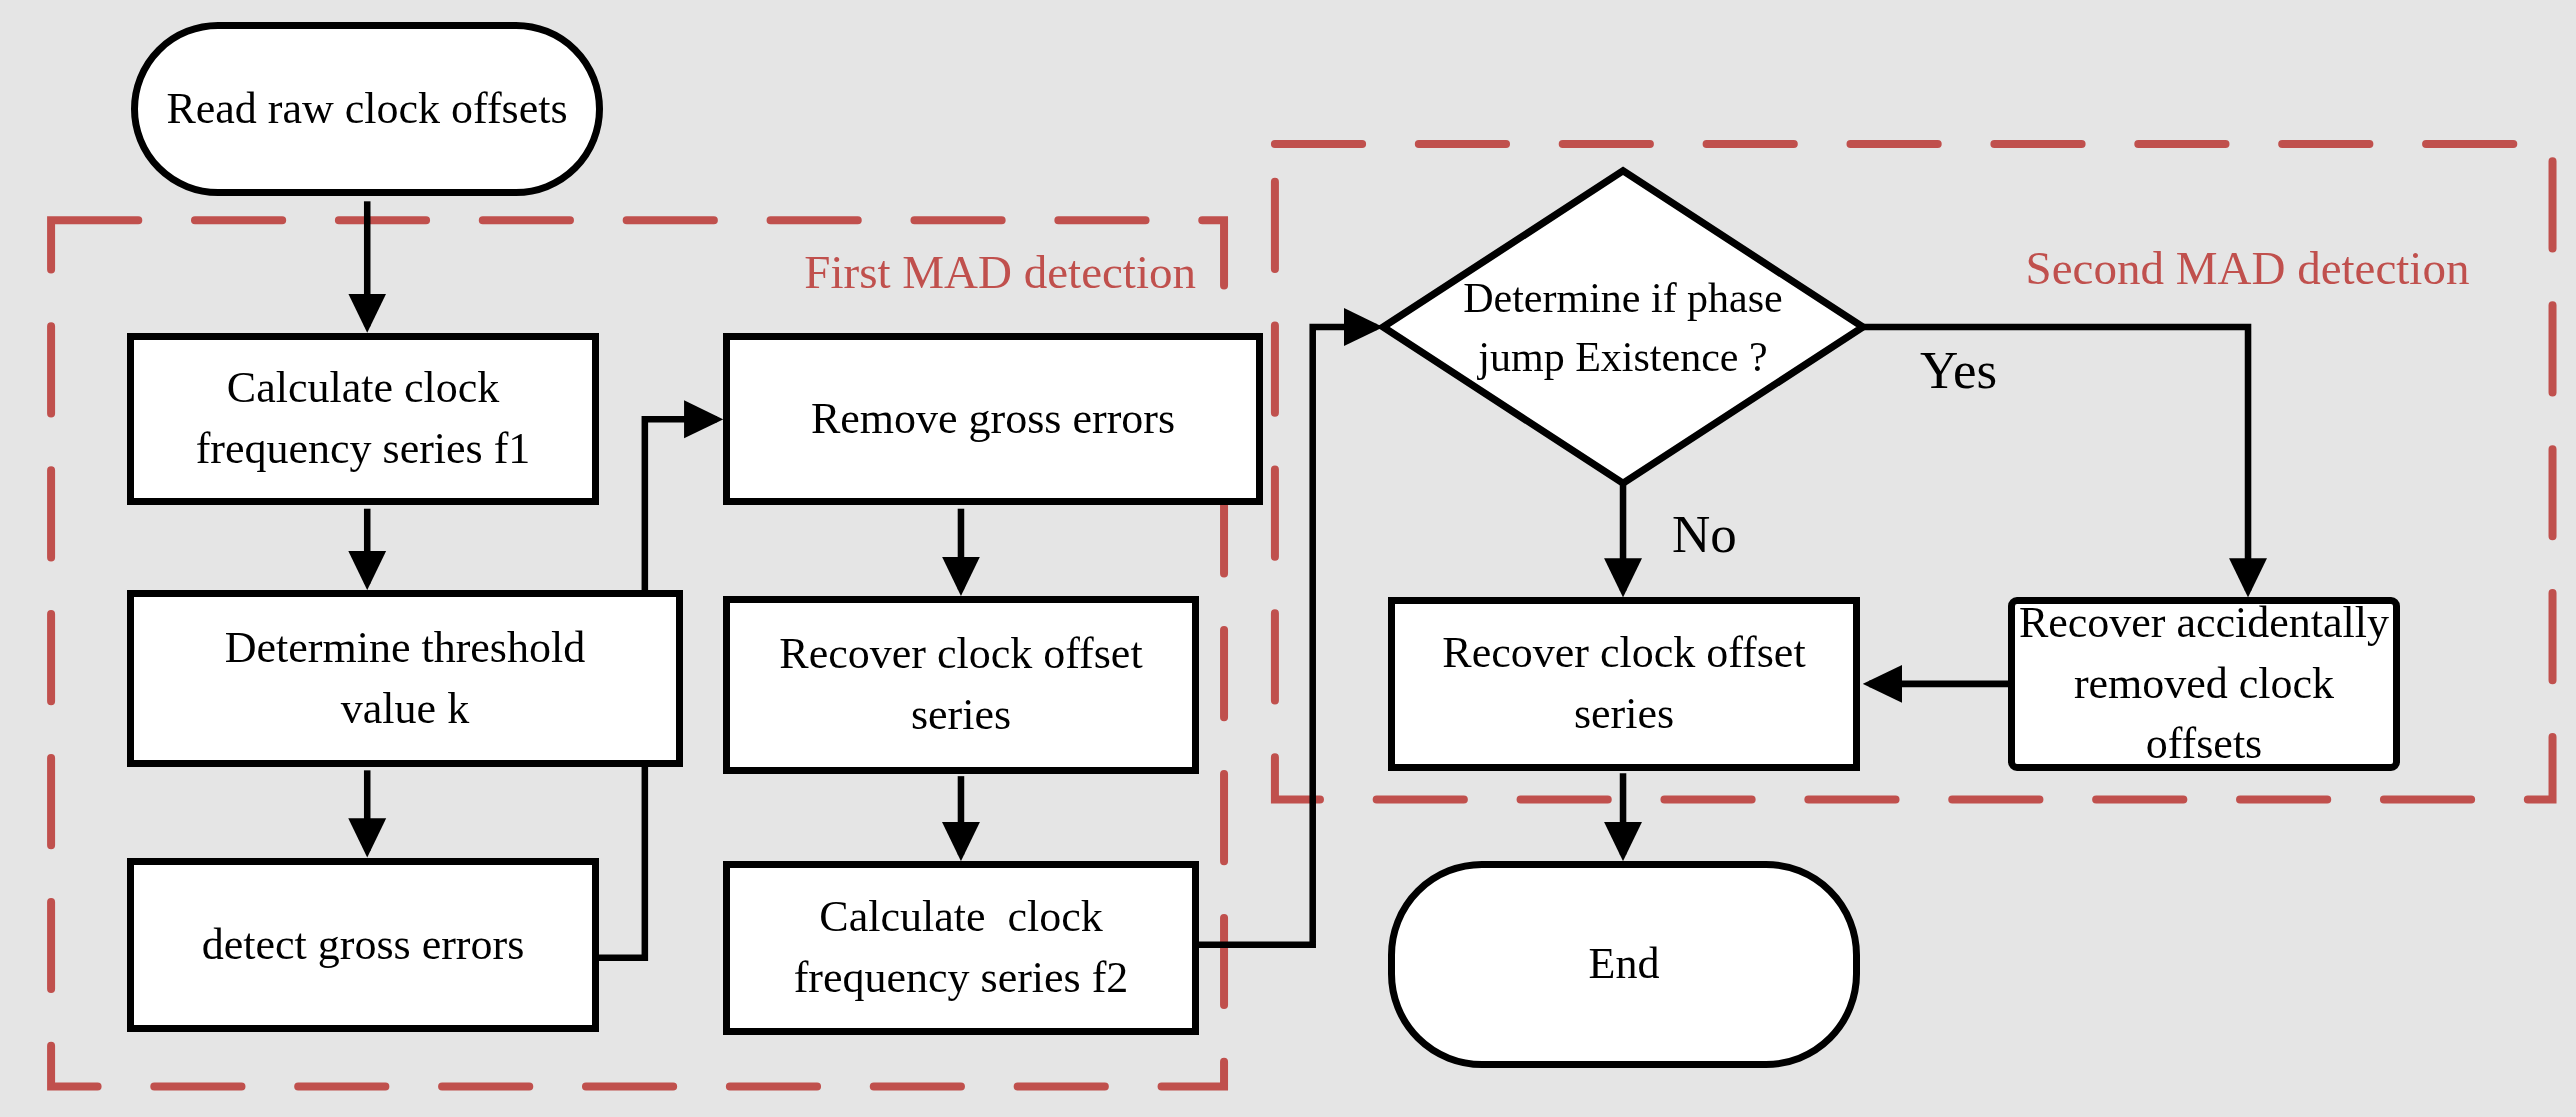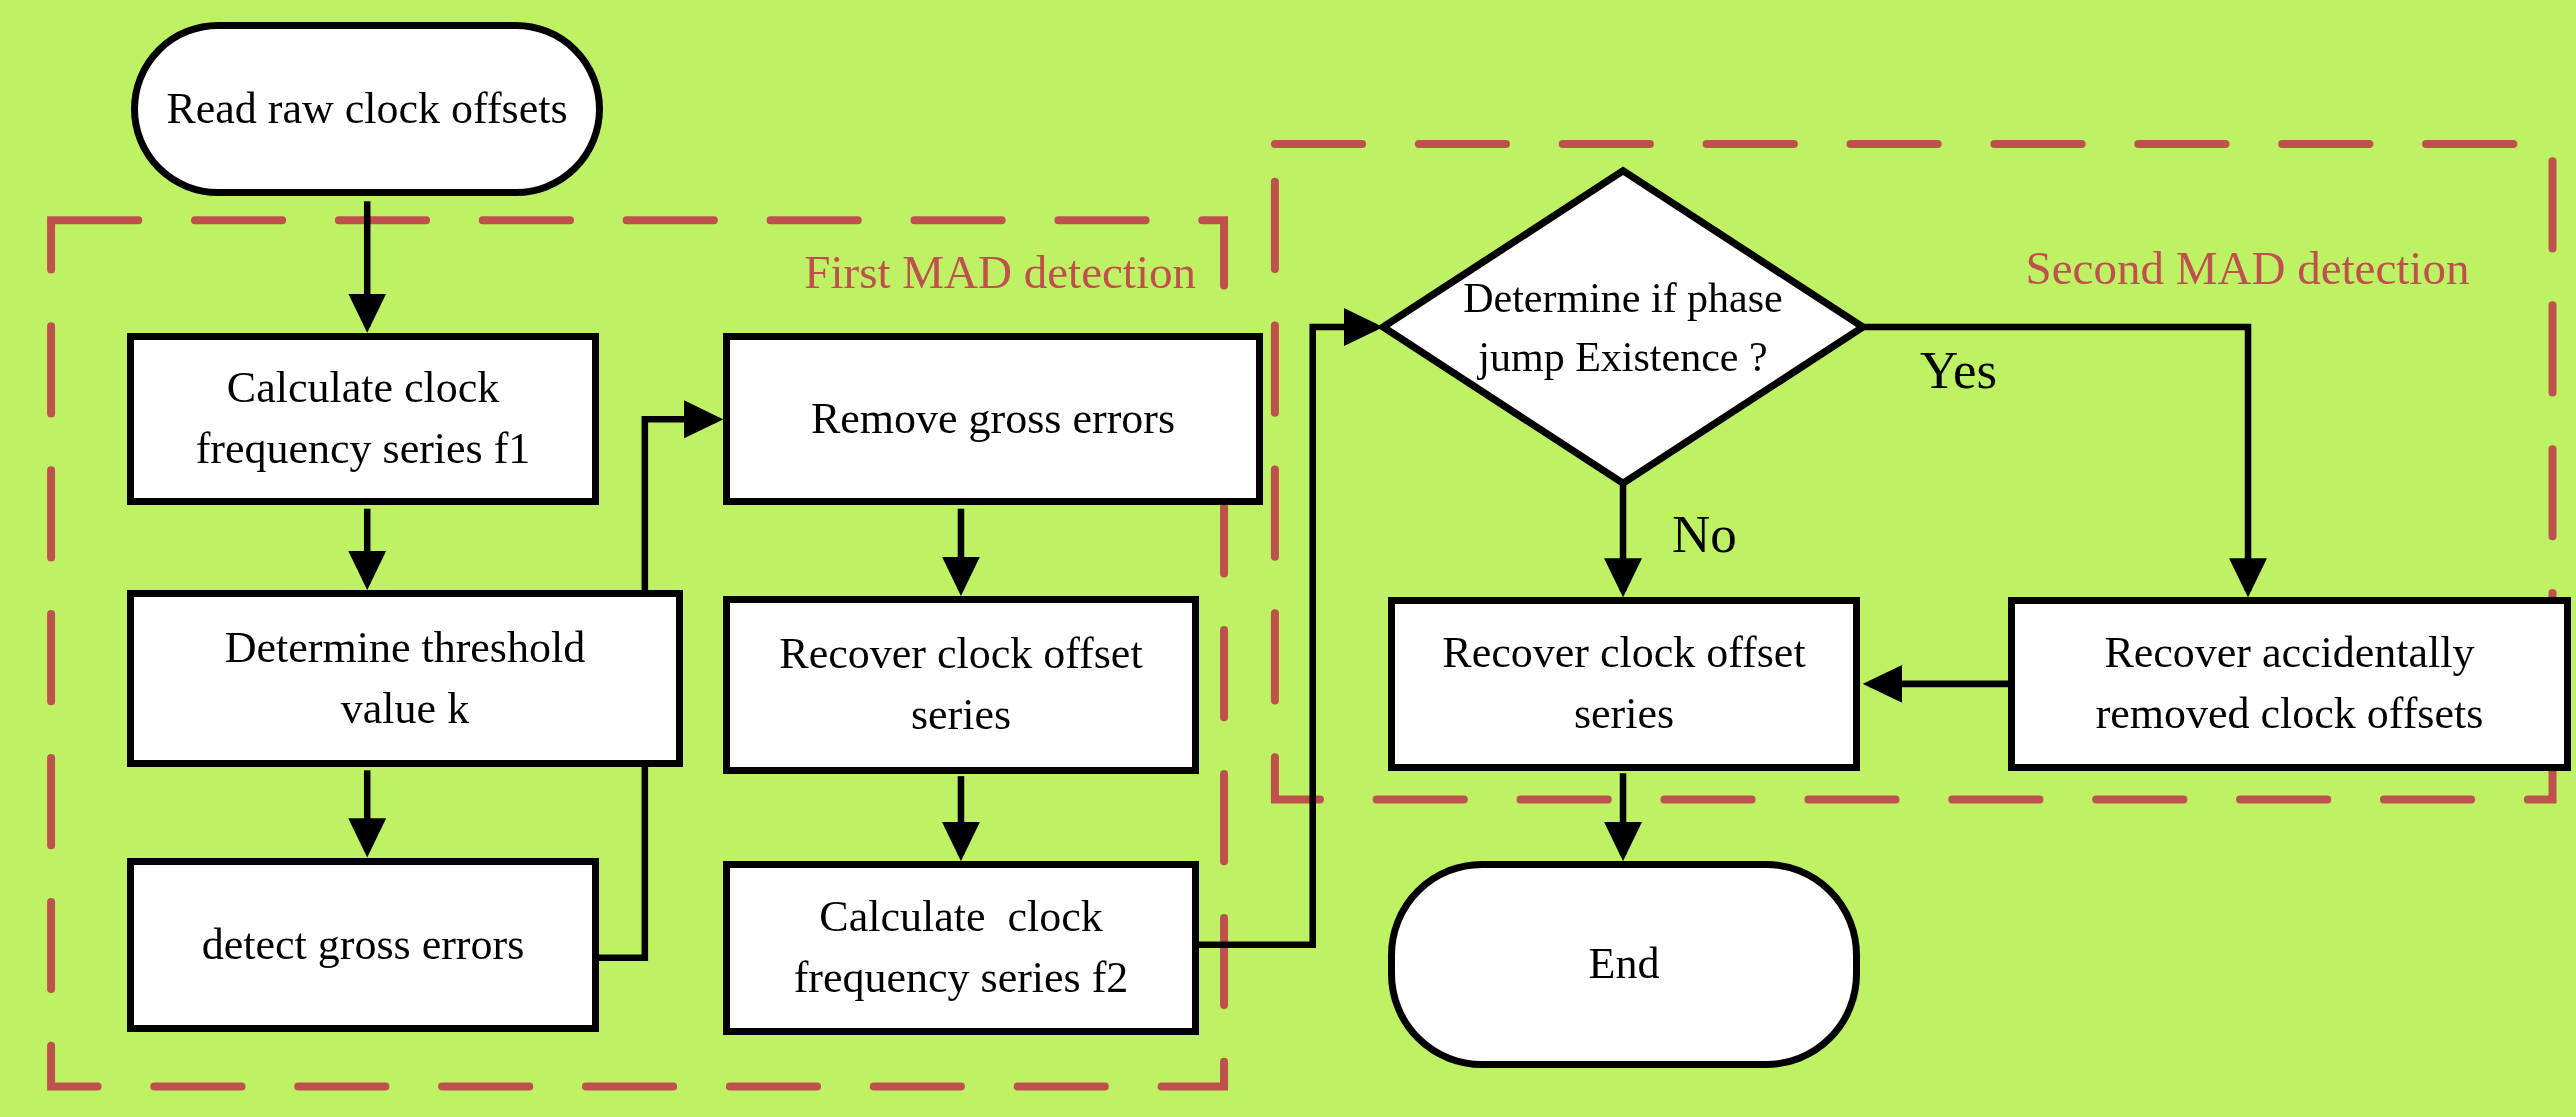--- a/index.html
+++ b/index.html
@@ -1,20 +1,20 @@
 <!DOCTYPE html>
 <html style="font-size:11.6px"><head>
 <meta charset="utf-8">
 <style>
   html, body { margin: 0; padding: 0; background: #ffffff; }
   #canvas {
     position: relative;
     width: 2576px;
     height: 1117px;
-    background: #bef264;
+    background: #e5e5e5;
     font-family: "Liberation Serif", serif;
     overflow: hidden;
   }
   #wires {
     position: absolute;
     left: 0; top: 0;
     width: 2576px; height: 1117px;
   }
   .node {
     position: absolute;
@@ -102,21 +102,21 @@
   <div class="node" style="left:723px; top:596px; width:476px; height:178px;">Recover clock offset
 series</div>
   <div class="node" style="left:723px; top:861px; width:476px; height:174px;">Calculate  clock
 frequency series f2</div>
 
   <div class="decision-text" style="left:1383px; top:171px; width:480px; height:313px;">Determine if phase
 jump Existence ?</div>
 
   <div class="node" style="left:1388px; top:597px; width:472px; height:174px;">Recover clock offset
 series</div>
-  <div class="node" style="left:2008px; top:597px; width:563px; height:174px;">Recover accidentally
+  <div class="node" style="left:2008px; top:597px; width:392px; height:174px;border-radius:9px;">Recover accidentally
 removed clock offsets</div>
 
   <div class="node stadium" style="left:1388px; top:861px; width:472px; height:207px;">End</div>
 
   <div class="group-label" style="left:727px; top:242px; width:469px; text-align:right;">First MAD detection</div>
   <div class="group-label" style="left:2015px; top:238px; width:465px; text-align:center;">Second MAD detection</div>
 
   <div class="edge-label" style="left:1920px; top:345px;">Yes</div>
   <div class="edge-label" style="left:1672px; top:509px;">No</div>
 

